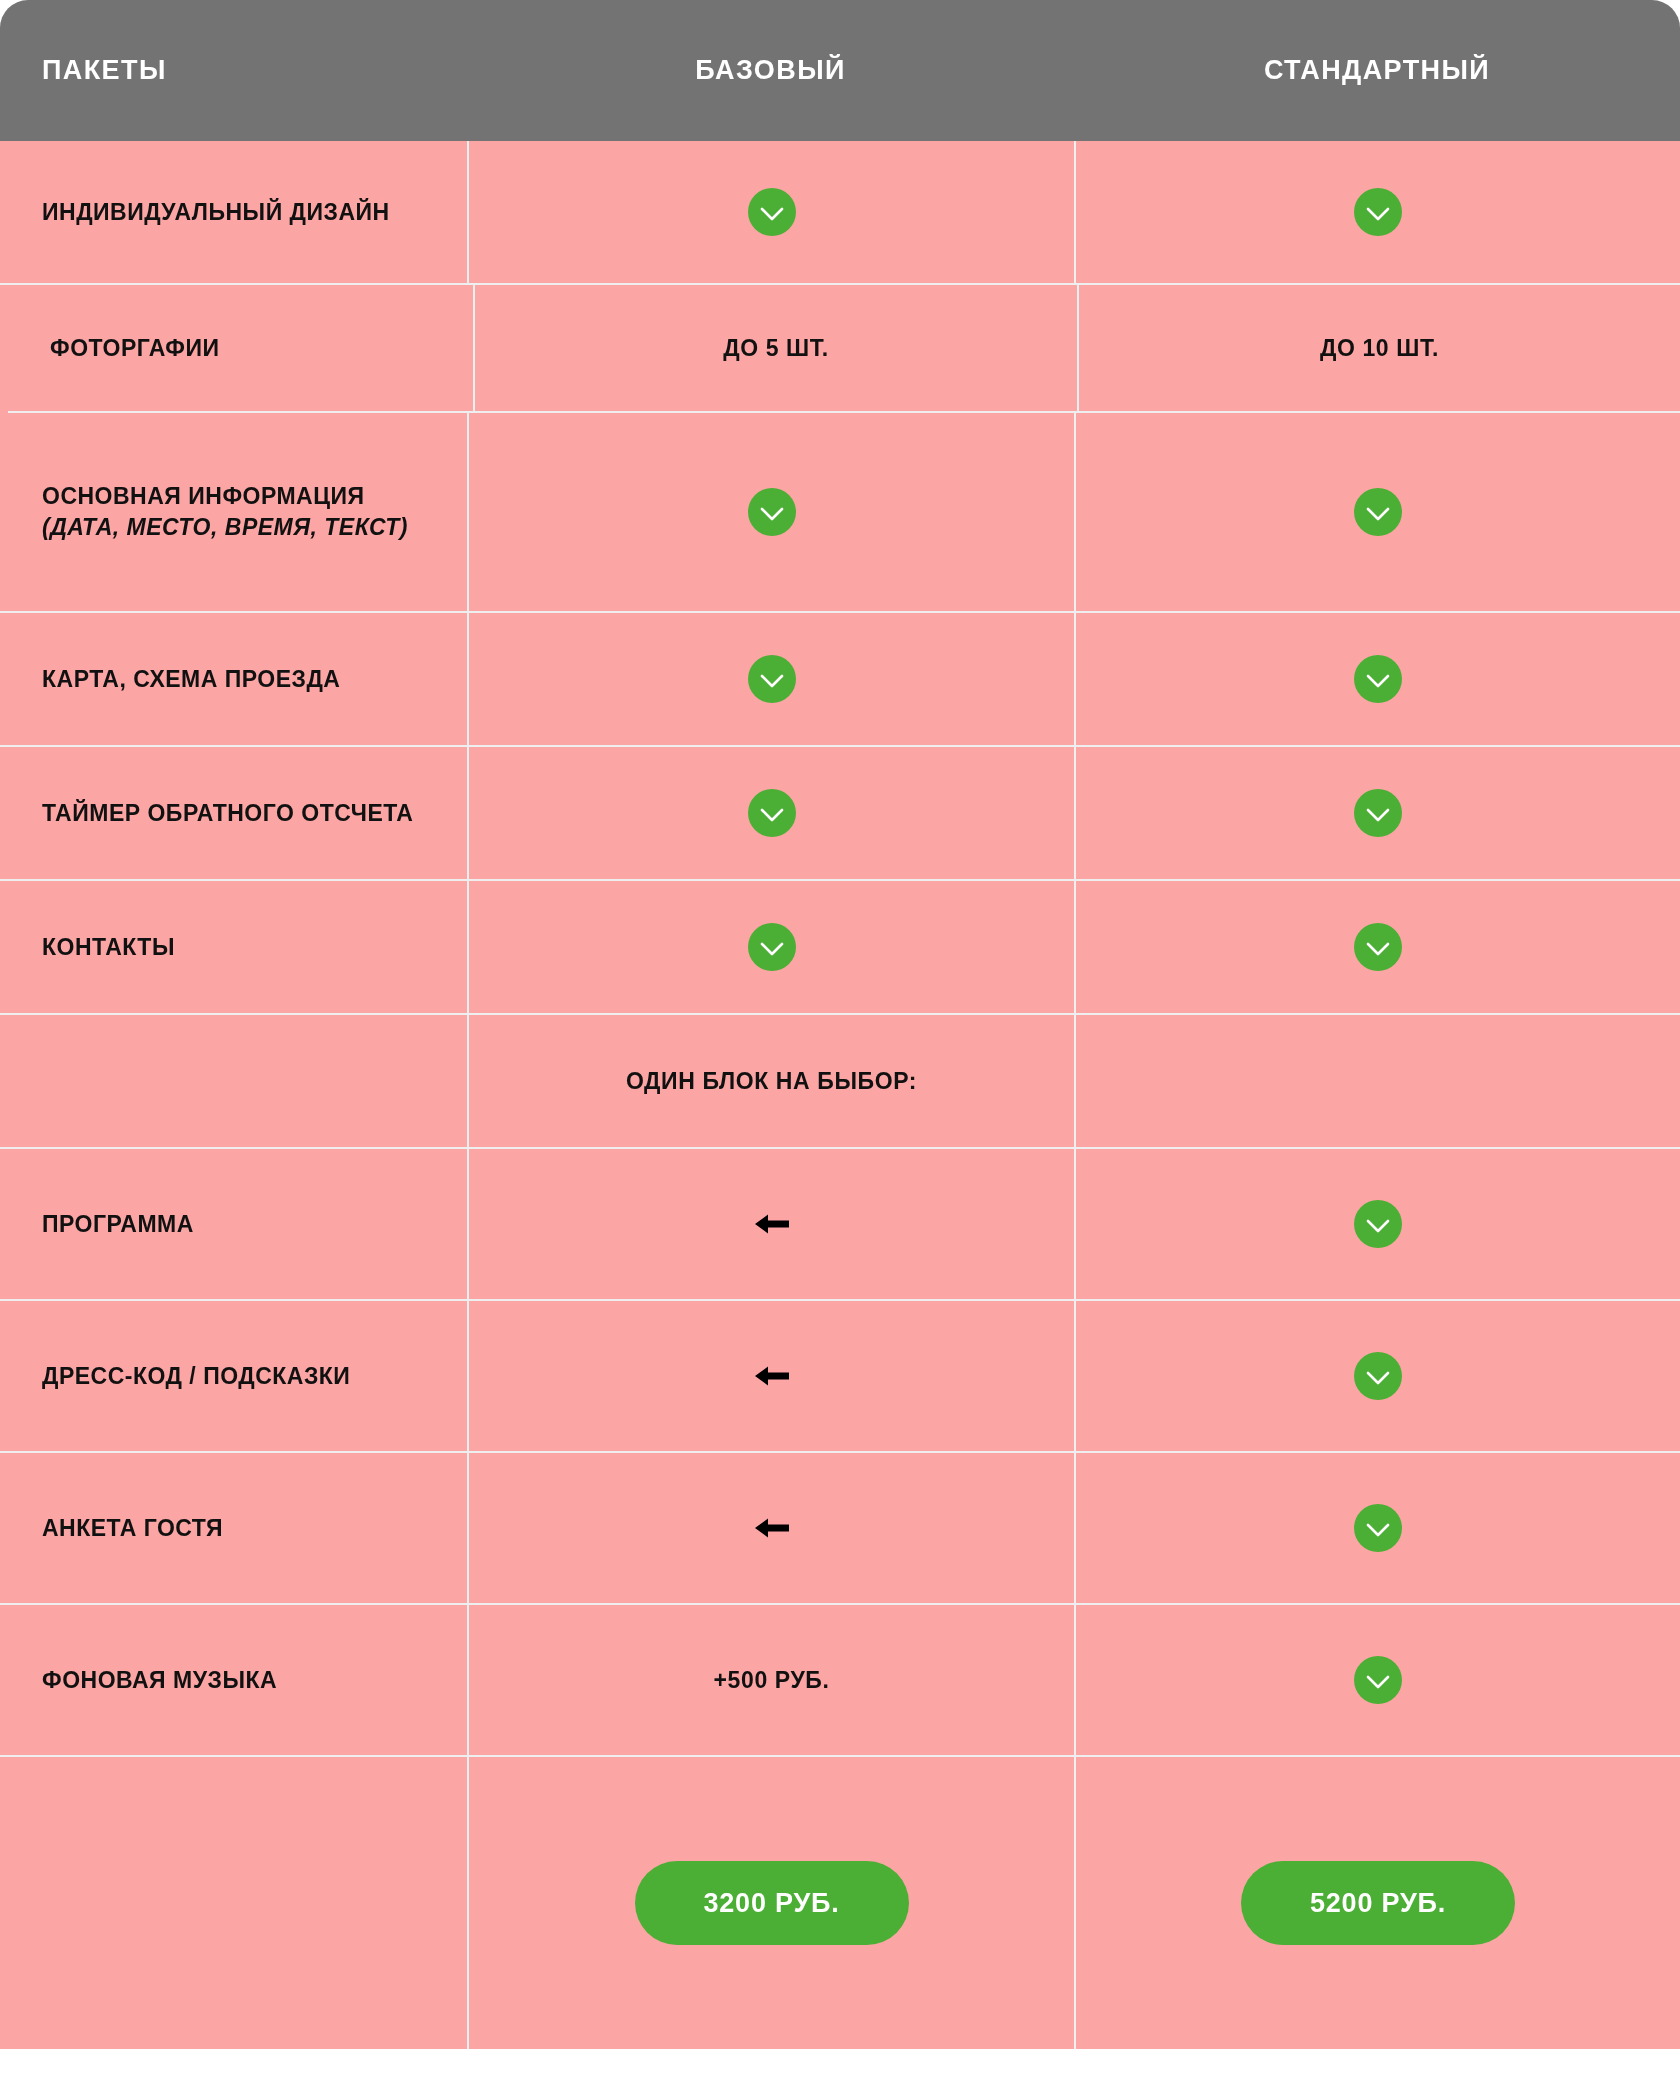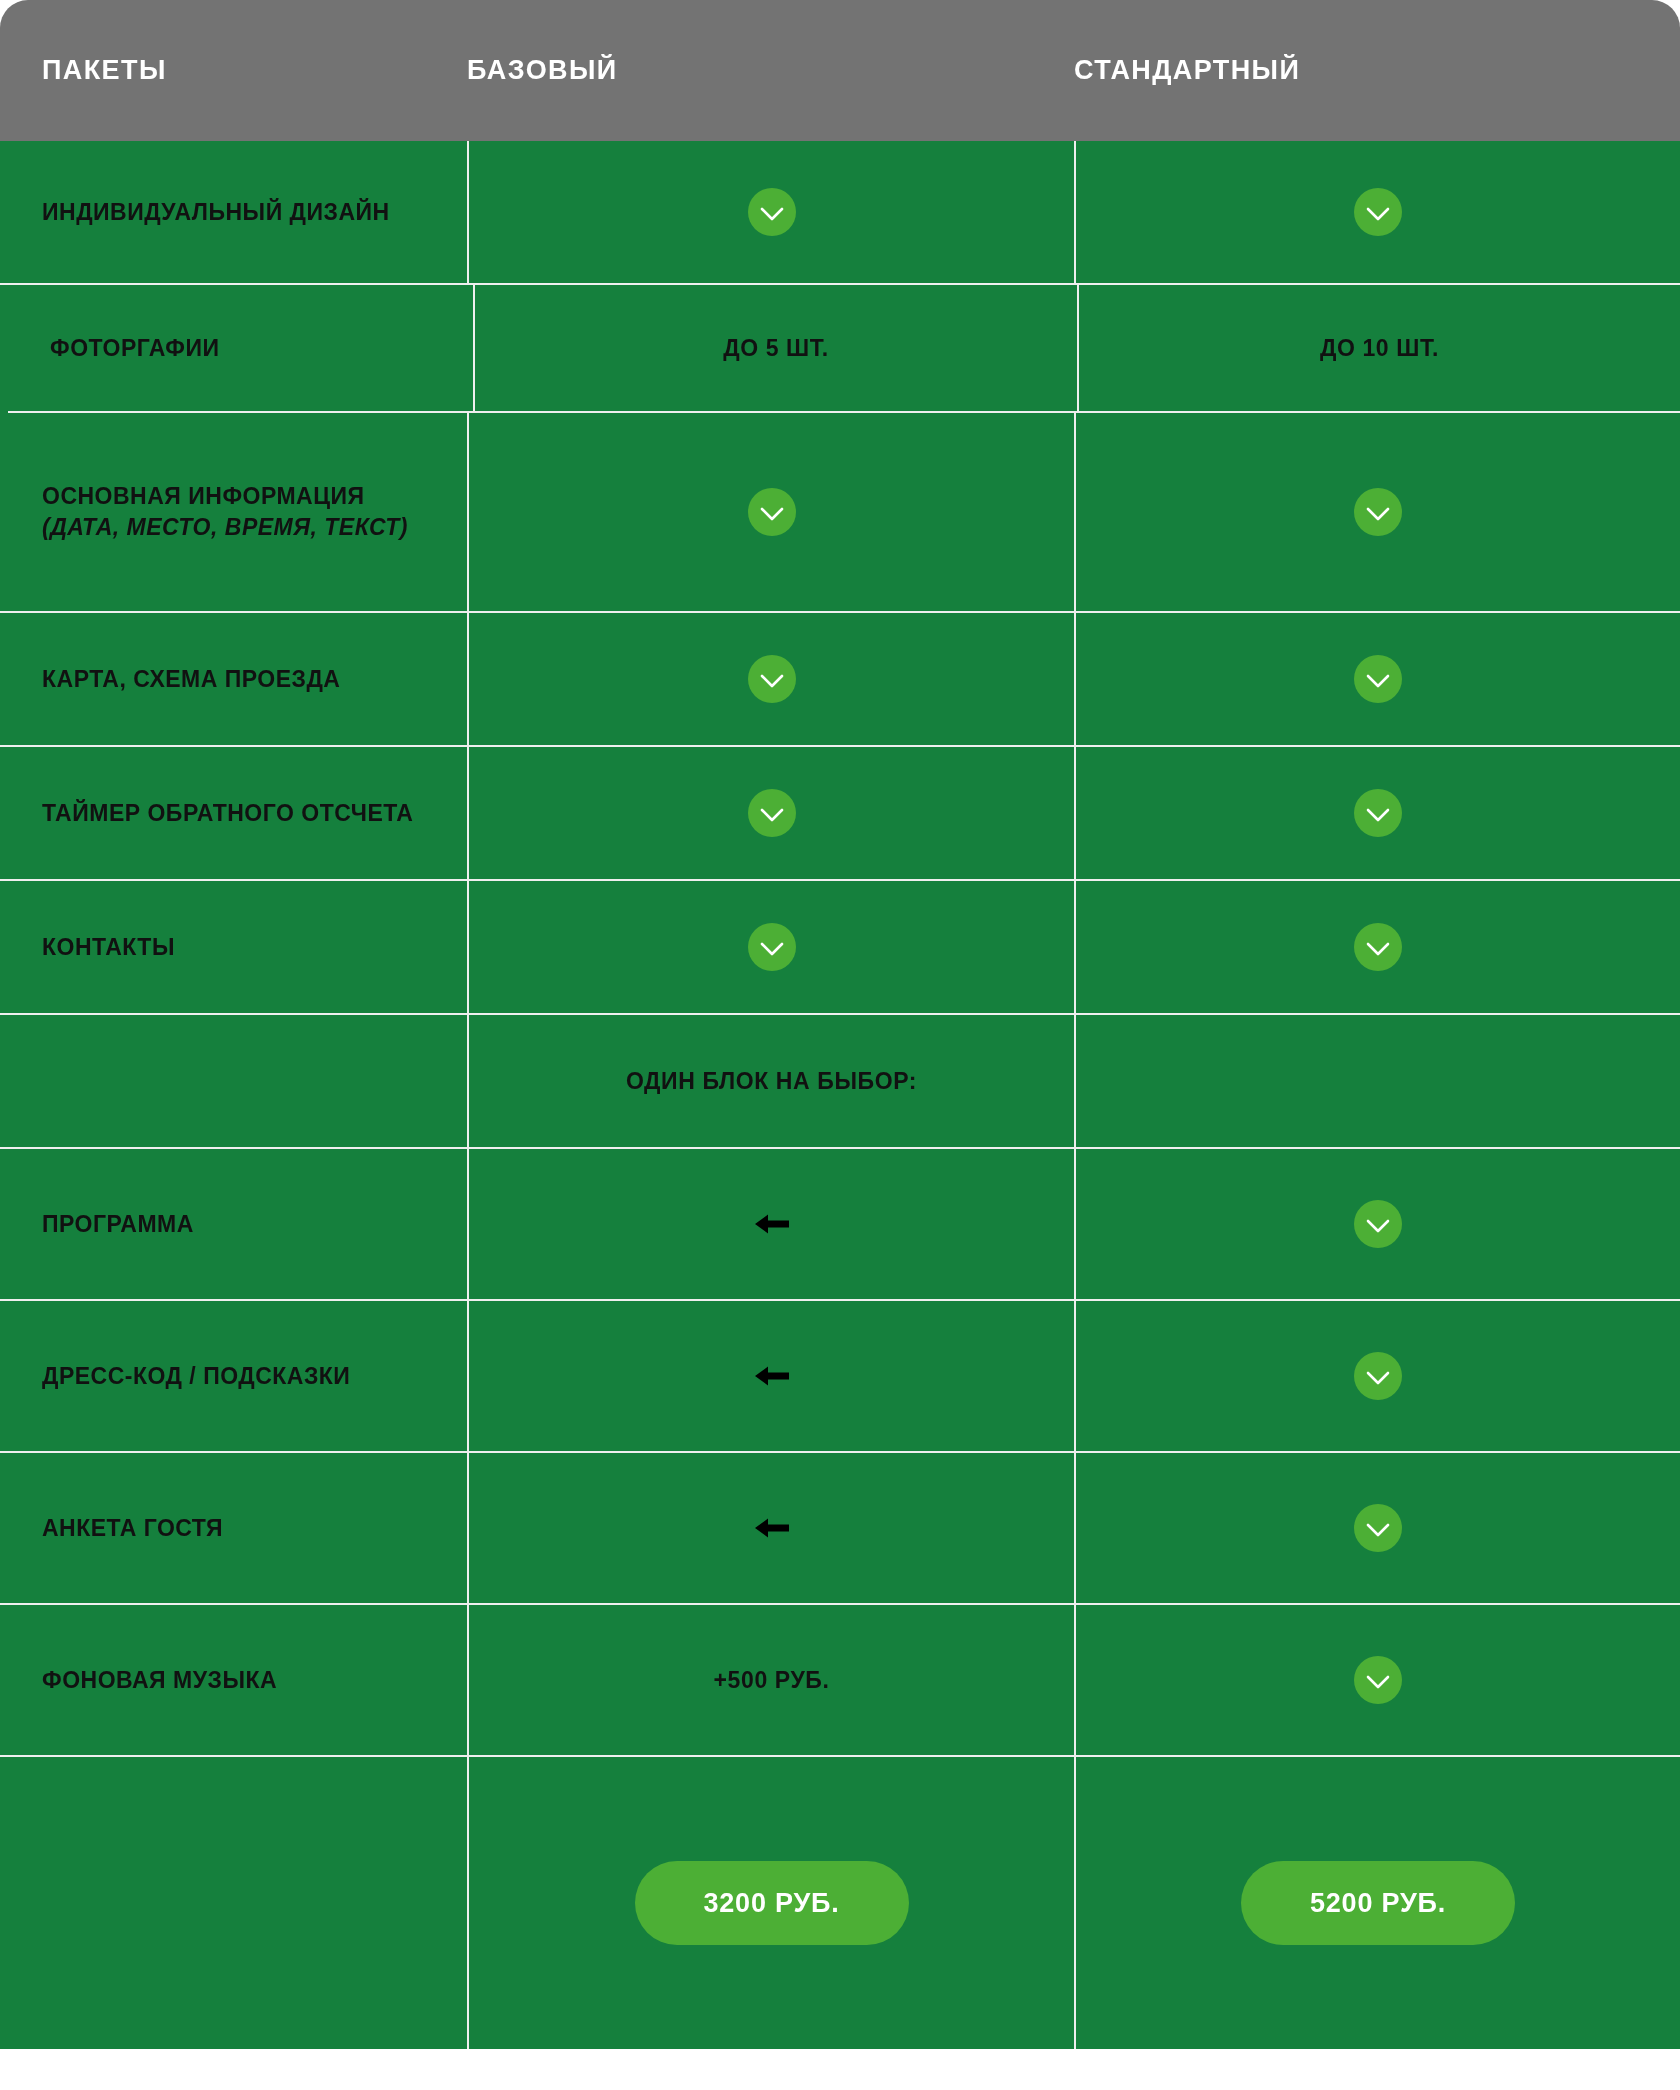--- a/index.html
+++ b/index.html
@@ -40,37 +40,38 @@
     align-items: center;
     box-sizing: border-box;
   }
   .hcell-label {
     width: 467px;
     padding-left: 42px;
     justify-content: flex-start;
   }
   .hcell-col {
     width: 607px;
+    justify-content: center;
   }
   .hcell-col.last {
     width: 606px;
   }
   .header-text {
     color: #ffffff;
     font-size: 27px;
     font-weight: bold;
     letter-spacing: 1.4px;
     text-transform: uppercase;
     white-space: nowrap;
   }
 
   
   .table-body {
     position: relative;
-    background: #15803d;
+    background: #fca5a5;
   }
 
   .trow {
     display: flex;
     align-items: stretch;
     border-bottom: 2px solid #efefef;
     box-sizing: border-box;
   }
   .trow:last-child {
     border-bottom: none;

